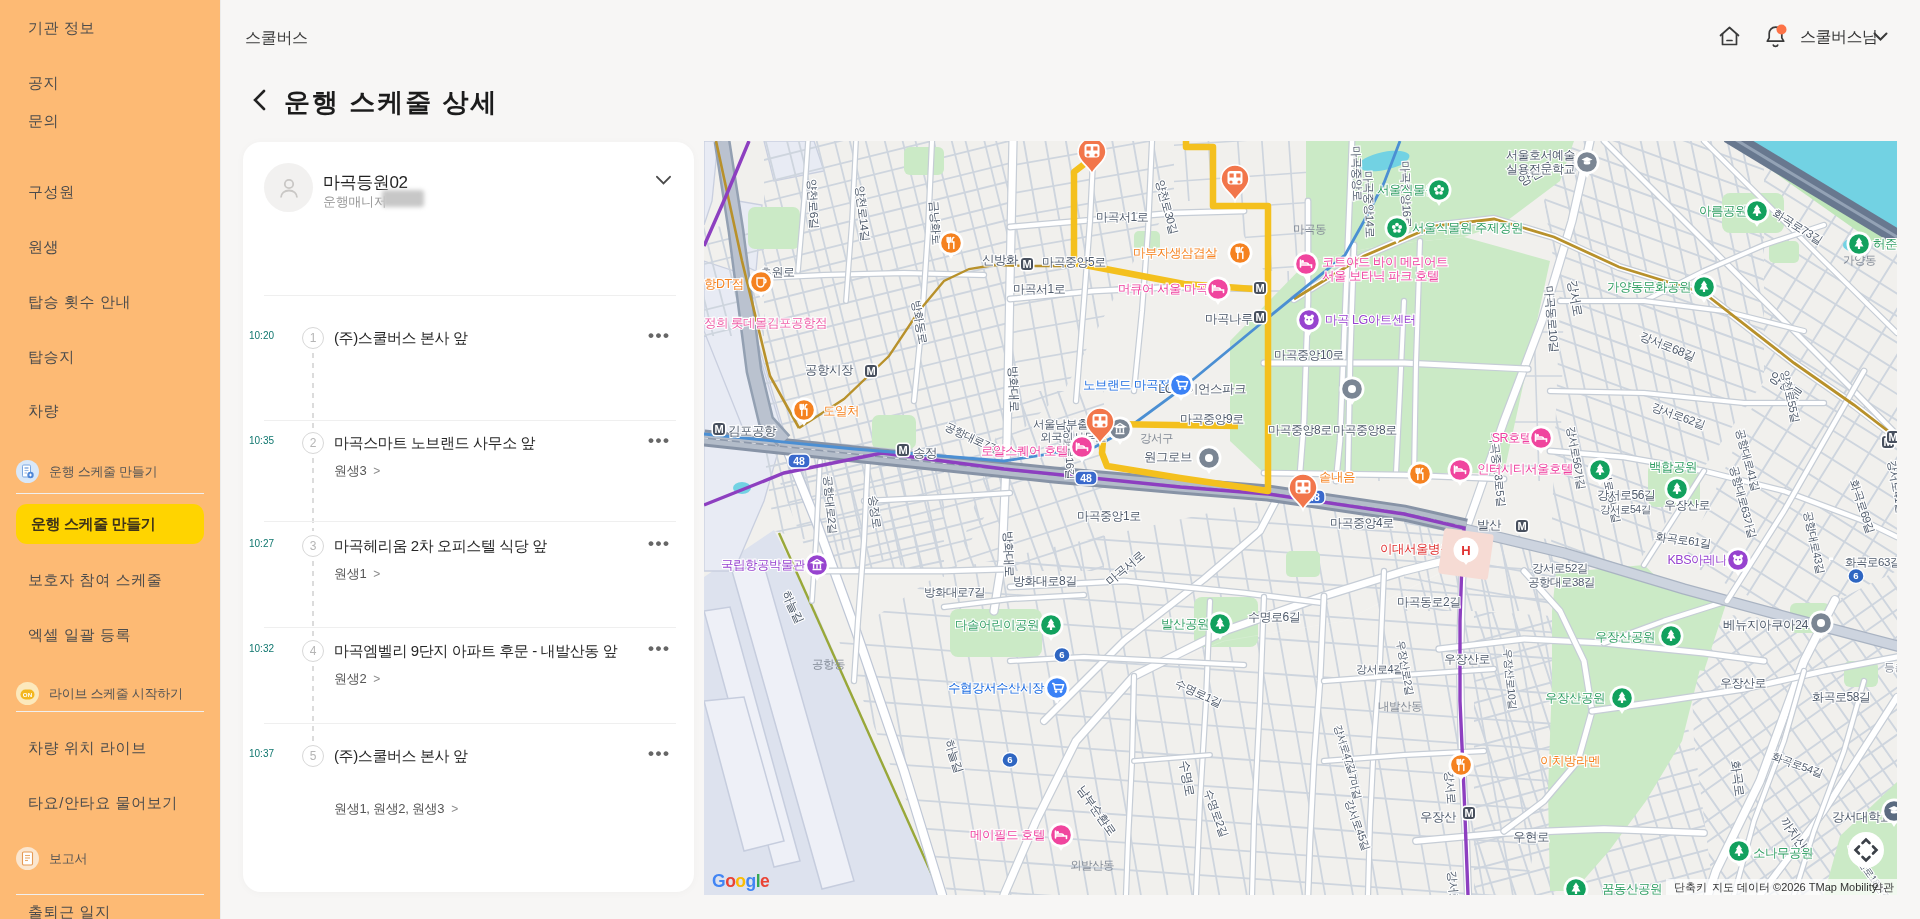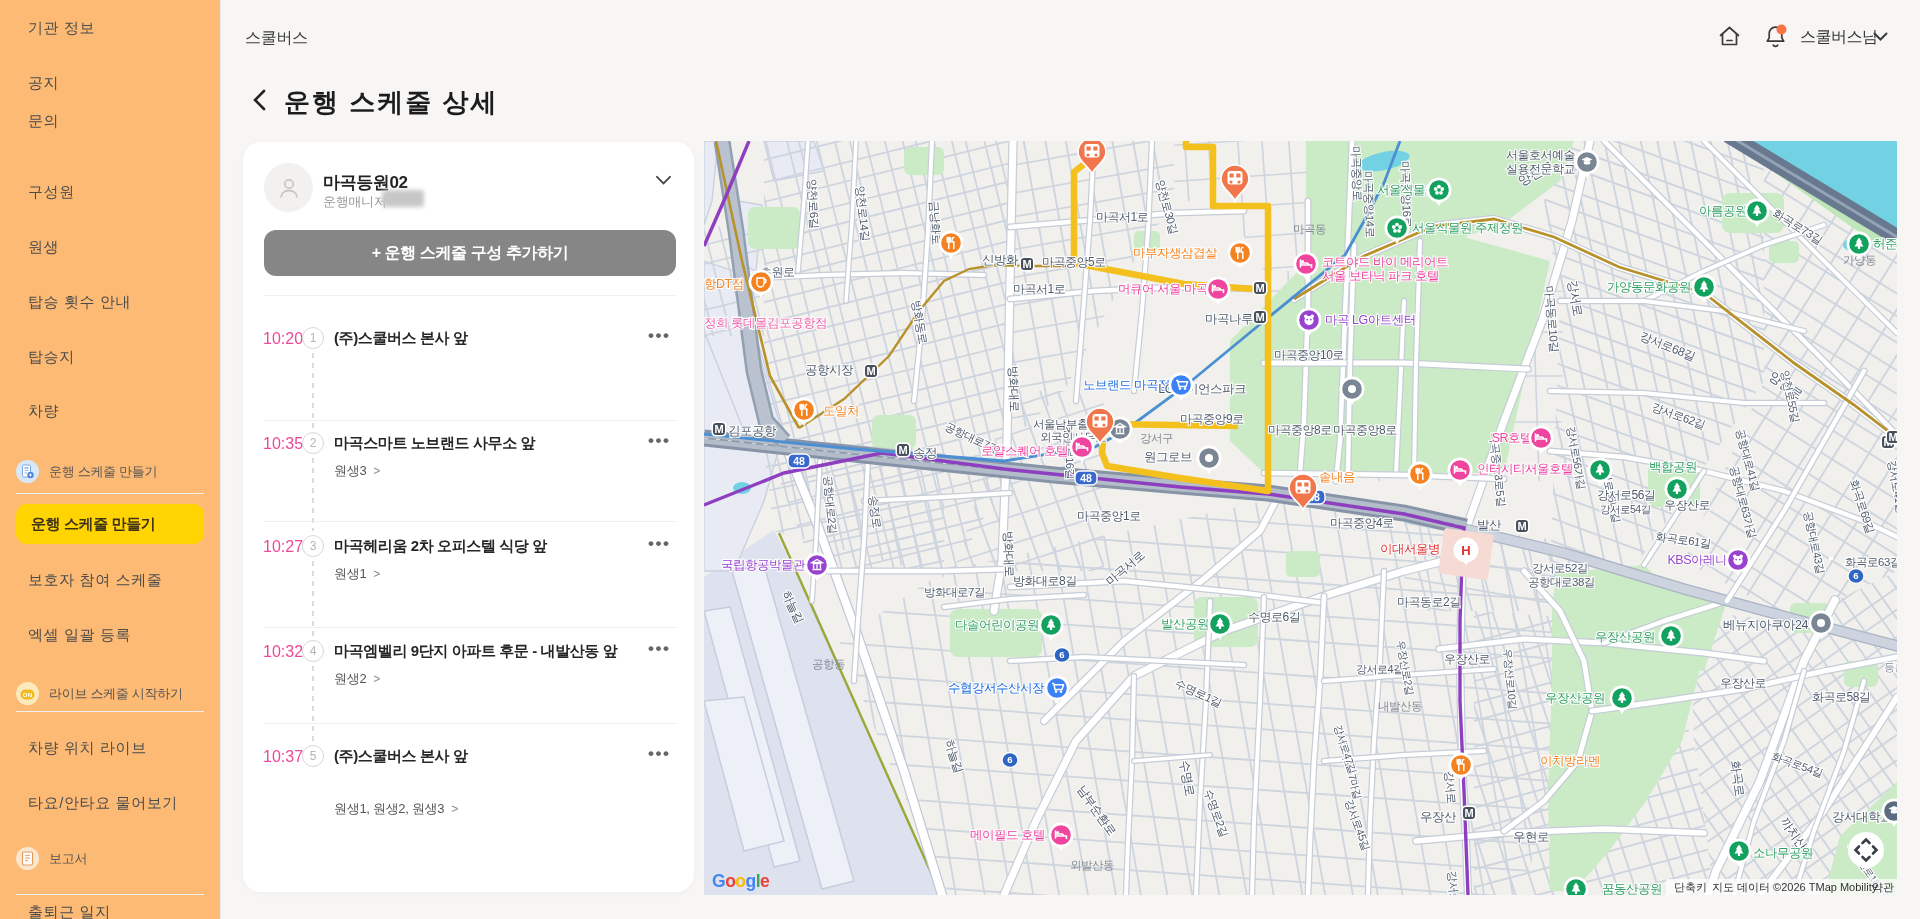--- a/index.html
+++ b/index.html
@@ -5,28 +5,28 @@
 #sidebar{position:absolute;left:0;top:0;width:221px;height:919px;background:#fdba74;border-right:1px solid #ececec}
 .mi{position:absolute;left:28px;font-size:15px;color:#4c4c4c;letter-spacing:0.6px;white-space:nowrap}
 .mh{position:absolute;left:49px;font-size:13px;color:#555;letter-spacing:-0.3px;white-space:nowrap}
 .mic{position:absolute;left:16px;width:23px;height:23px;border-radius:50%}
 .sep{position:absolute;left:16px;width:188px;height:1px;background:#f0f0f0}
 .pill{position:absolute;left:16px;top:504px;width:188px;height:40px;background:#ffd400;border-radius:11px;line-height:40px;padding-left:15px;font-size:15px;font-weight:bold;color:#403418;letter-spacing:-0.4px}
 #topbrand{position:absolute;left:245px;top:28px;font-size:16px;color:#3c3c3c;letter-spacing:-0.3px}
 #uname{position:absolute;left:1800px;top:27px;font-size:16px;color:#333;letter-spacing:-0.5px}
 #head{position:absolute;left:284px;top:85px;font-size:26px;font-weight:bold;color:#1c1c1c;letter-spacing:2px}
 #card{position:absolute;left:243px;top:142px;width:451px;height:750px;background:#fff;border-radius:18px;box-shadow:0 1px 8px rgba(0,0,0,.03)}
-.cname{position:absolute;left:80px;top:29px;font-size:17px;font-weight:bold;color:#222;letter-spacing:-0.4px}
+.cname{position:absolute;left:80px;top:29px;font-size:17px;font-weight:normal;color:#222;letter-spacing:-0.4px}
 .csub{position:absolute;left:80px;top:51px;font-size:13px;color:#979797;letter-spacing:-0.3px}
 .blur{position:absolute;left:139px;top:48px;width:42px;height:17px;background:#c7c7c7;border-radius:3px;filter:blur(2px)}
 .gbtn{position:absolute;left:21px;top:88px;width:412px;height:46px;background:#868686;border-radius:12px;color:#fff;font-size:16px;font-weight:bold;text-align:center;line-height:46px;letter-spacing:-0.4px}
 .cdiv{position:absolute;left:21px;width:412px;height:1px;background:#efefef}
-.rtime{position:absolute;left:20px;font-size:16px;color:#ec4899}
+.rtime{position:absolute;left:6px;font-size:10px;color:#0f766e}
 .rcirc{position:absolute;left:59px;width:22px;height:22px;border-radius:50%;background:#fff;border:1.5px solid #d8d8d8;text-align:center;line-height:20px;font-size:12px;color:#b5b5b5}
-.rtitle{position:absolute;left:91px;font-size:15px;font-weight:bold;color:#262626;letter-spacing:-0.4px;white-space:nowrap}
+.rtitle{position:absolute;left:91px;font-size:15px;font-weight:normal;color:#262626;letter-spacing:-0.4px;white-space:nowrap}
 .rdots{position:absolute;left:405px;font-size:17px;color:#666;letter-spacing:1.5px;font-weight:bold}
 .rsub{position:absolute;left:91px;font-size:13px;color:#555;letter-spacing:-0.3px}
 .rsubc{color:#8a8a8a;font-size:12px;margin-left:7px}
 svg text{font-family:"Liberation Sans",sans-serif}
 </style></head><body>
 <div id="sidebar">
 <div class="mi" style="top:19px">기관 정보</div>
 <div class="mi" style="top:74px">공지</div>
 <div class="mi" style="top:112px">문의</div>
 <div class="mi" style="top:183px">구성원</div>
@@ -92,21 +92,20 @@
 <svg style="position:absolute;left:33px;top:33px" width="26" height="26" viewBox="0 0 26 26" fill="none" stroke="#c9c7c5" stroke-width="1.8">
 <circle cx="13" cy="9" r="4.2"></circle>
       <path d="M5 22.5c0-4.4 3.6-7 8-7s8 2.6 8 7"></path>
     </svg>
 <div class="cname">마곡등원02</div>
     <div class="csub">운행매니저 -</div>
     <div class="blur"></div>
 <svg style="position:absolute;left:411px;top:32px" width="19" height="13" viewBox="0 0 19 13" fill="none" stroke="#4a4a4a" stroke-width="1.9" stroke-linecap="round">
       <path d="M3 2.8 L9.5 9.4 L16 2.8"></path>
     </svg>
-<div class="gbtn">+ 운행 스케줄 구성 추가하기</div>
 <div class="cdiv" style="top:153px"></div>
 <svg style="position:absolute;left:69px;top:209px" width="2" height="79" viewBox="0 0 2 79">
       <line x1="1" y1="2" x2="1" y2="77" stroke="#d4d4d4" stroke-width="1.6" stroke-dasharray="5 5"></line>
     </svg>
 <svg style="position:absolute;left:69px;top:314px" width="2" height="77" viewBox="0 0 2 77">
       <line x1="1" y1="2" x2="1" y2="75" stroke="#d4d4d4" stroke-width="1.6" stroke-dasharray="5 5"></line>
     </svg>
 <svg style="position:absolute;left:69px;top:417px" width="2" height="79" viewBox="0 0 2 79">
       <line x1="1" y1="2" x2="1" y2="77" stroke="#d4d4d4" stroke-width="1.6" stroke-dasharray="5 5"></line>
     </svg>

